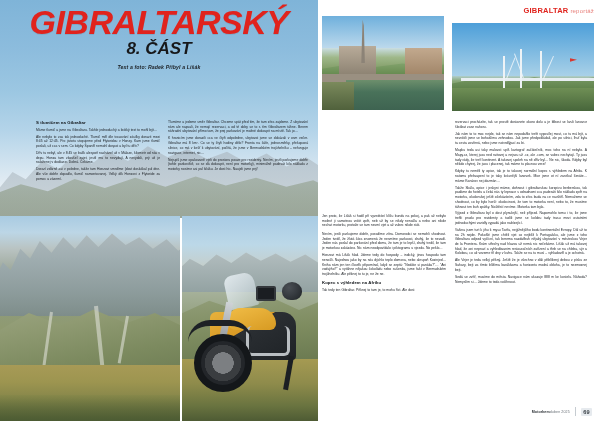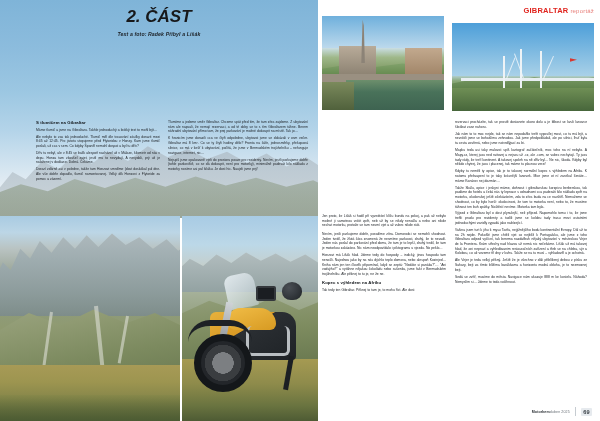--- a/index.html
+++ b/index.html
@@ -364,21 +364,22 @@
     <div class="bike-body"></div>
     <div class="tank"></div>
     <div class="guard"></div>
     <div class="fork"></div>
     <div class="fender"></div>
     <div class="wheel"></div>
     <div class="stand"></div>
   </div>
 
   <div class="headline-block">
-    <div id="headline-3">2. ČÁST</div>
+    <div id="headline-1">GIBRALTARSKÝ</div>
+    <div id="headline-3">8. ČÁST</div>
     <div id="byline">Text a foto: Radek Přibyl a Lišák</div>
   </div>
 
   <div id="section-tag">
     <span>GIBRALTAR</span><span class="sub">reportáž</span>
   </div>
 
   <div class="col" id="col-1">
     <h3>S tlumičem na Gibraltar</h3>
     <p>Máme tlumič a jsme na Gibraltaru. Takhle jednoduchý a krátký text to mohl být…</p>

